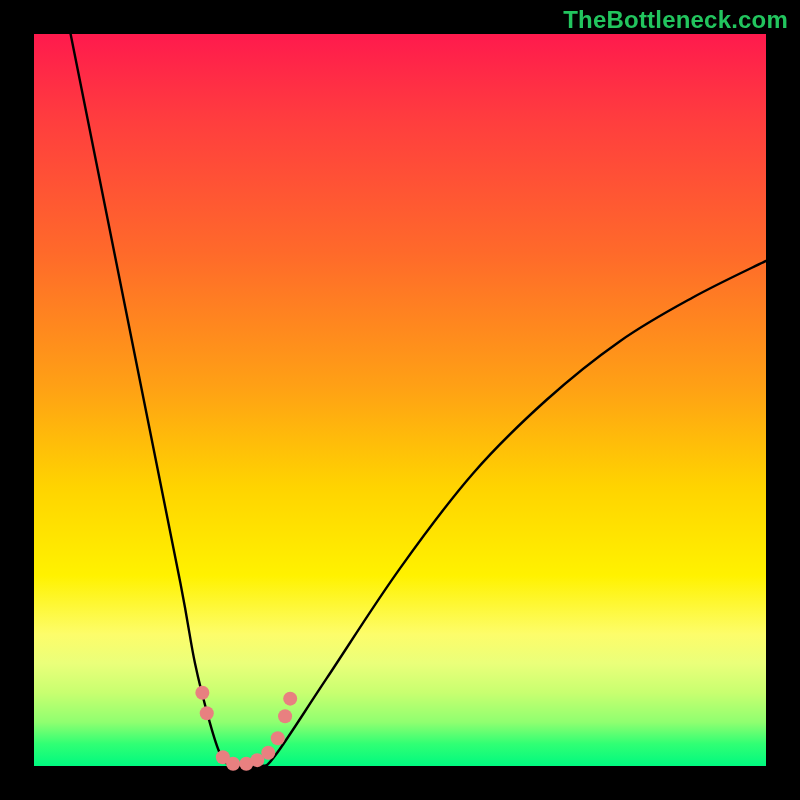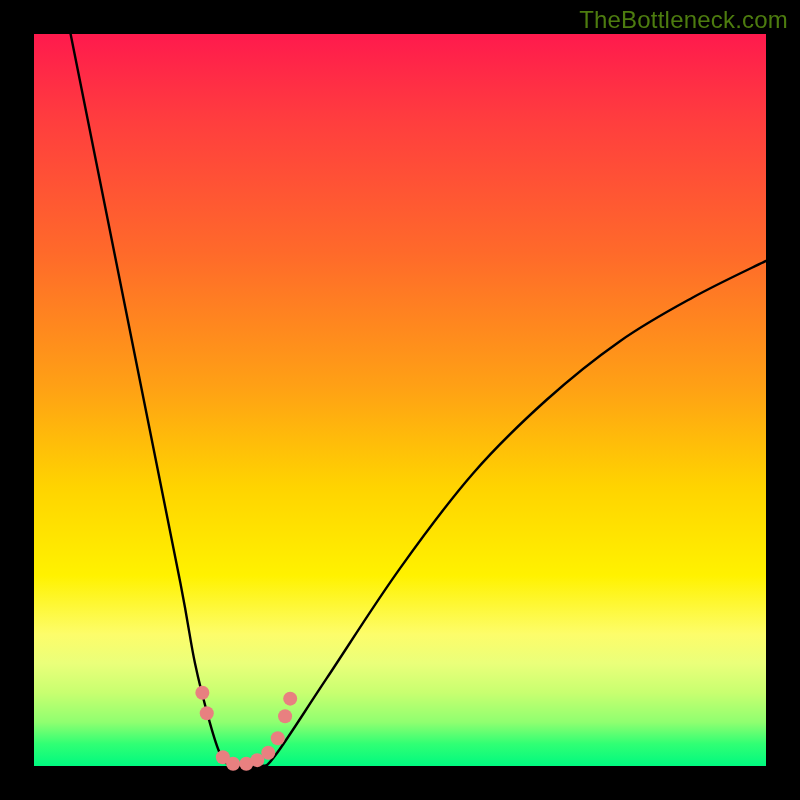--- a/index.html
+++ b/index.html
@@ -39,24 +39,24 @@
       #c8ff70 90%,
       #90ff70 94%,
       #30ff74 97%,
       #00f97f 100%
     );
   }
   .watermark {
     position: absolute;
     top: 6px;
     right: 12px;
-    color: #4d7c0f;
+    color: #22c55e;
     font-size: 24px;
     letter-spacing: 0.2px;
-    font-weight: 400;
+    font-weight: 700;
     user-select: none;
   }
   svg.curve {
     position: absolute;
     left: 0;
     top: 0;
     width: 732px;
     height: 732px;
     overflow: visible;
   }

